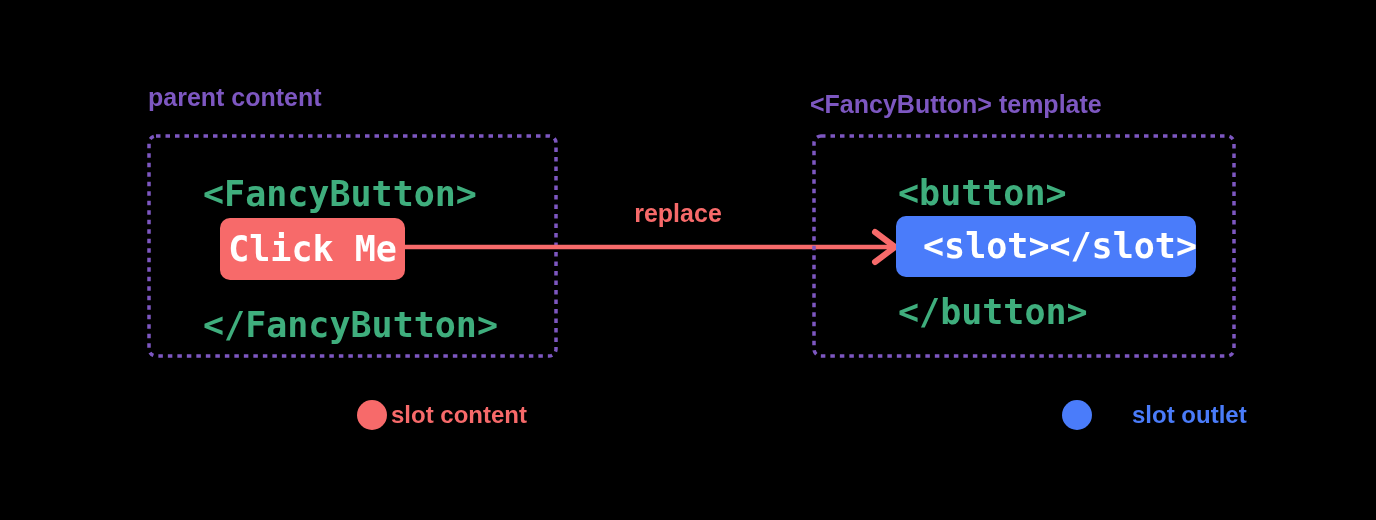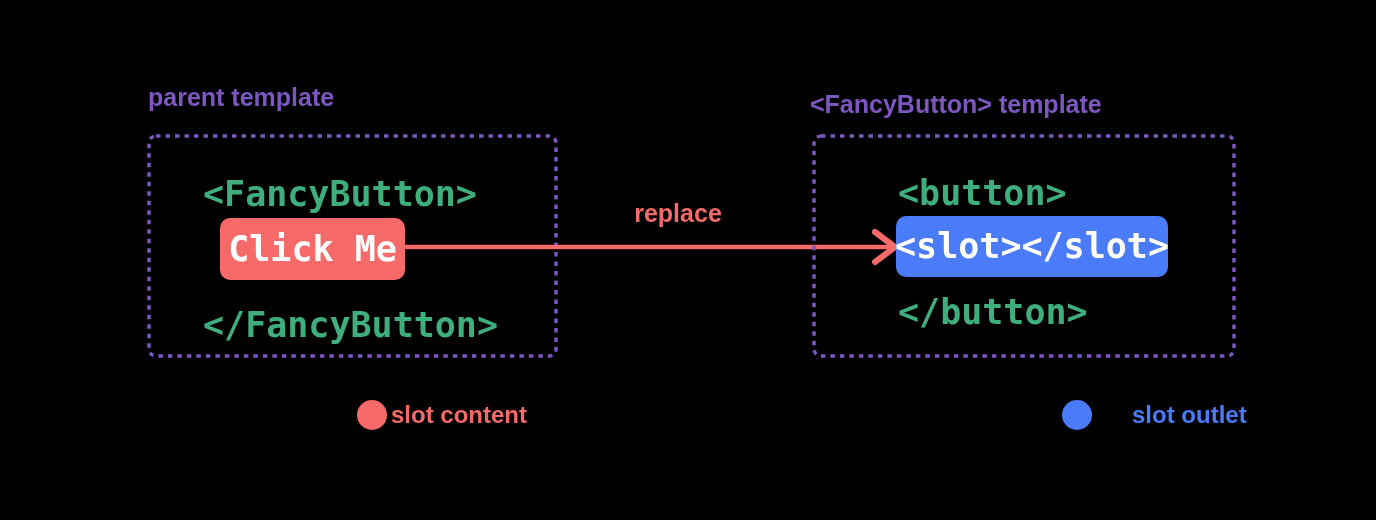--- a/index.html
+++ b/index.html
@@ -53,20 +53,21 @@
 
   
   .slot-box {
     left: 896px; top: 216px;
     width: 272px; height: 61px;
     background: #4a7cfa;
     border-radius: 10px;
     display: flex;
     align-items: center;
     justify-content: center;
+    padding-left: 28px;
   }
   .slot-box .code { color: #ffffff; }
 
   
   .replace-label {
     left: 603px; top: 201px;
     width: 150px;
     text-align: center;
     font-size: 25px;
     font-weight: bold;
@@ -88,21 +89,21 @@
     white-space: nowrap;
   }
   .legend-label.red { color: #f76a6a; }
   .legend-label.blue { color: #4a7cfa; }
 </style>
 </head>
 <body>
 
 <div class="canvas">
 
-  <div class="abs panel-title" style="left:148px; top:85px;">parent template</div>
+  <div class="abs panel-title" style="left:148px; top:85px;">parent content</div>
 
   <svg class="abs dashed-box-svg" style="left:147px; top:134px;" width="411" height="224" aria-hidden="true">
     <rect x="2" y="2" width="407" height="220" rx="7" ry="7" fill="none" stroke="#7d57c1" stroke-width="3.5" stroke-dasharray="4.5 5"></rect>
   </svg>
 
   <div class="abs code" style="left:203px; top:177px;">&lt;FancyButton&gt;</div>
 
   <div class="abs click-btn">
     <span class="code">Click Me</span>
   </div>

